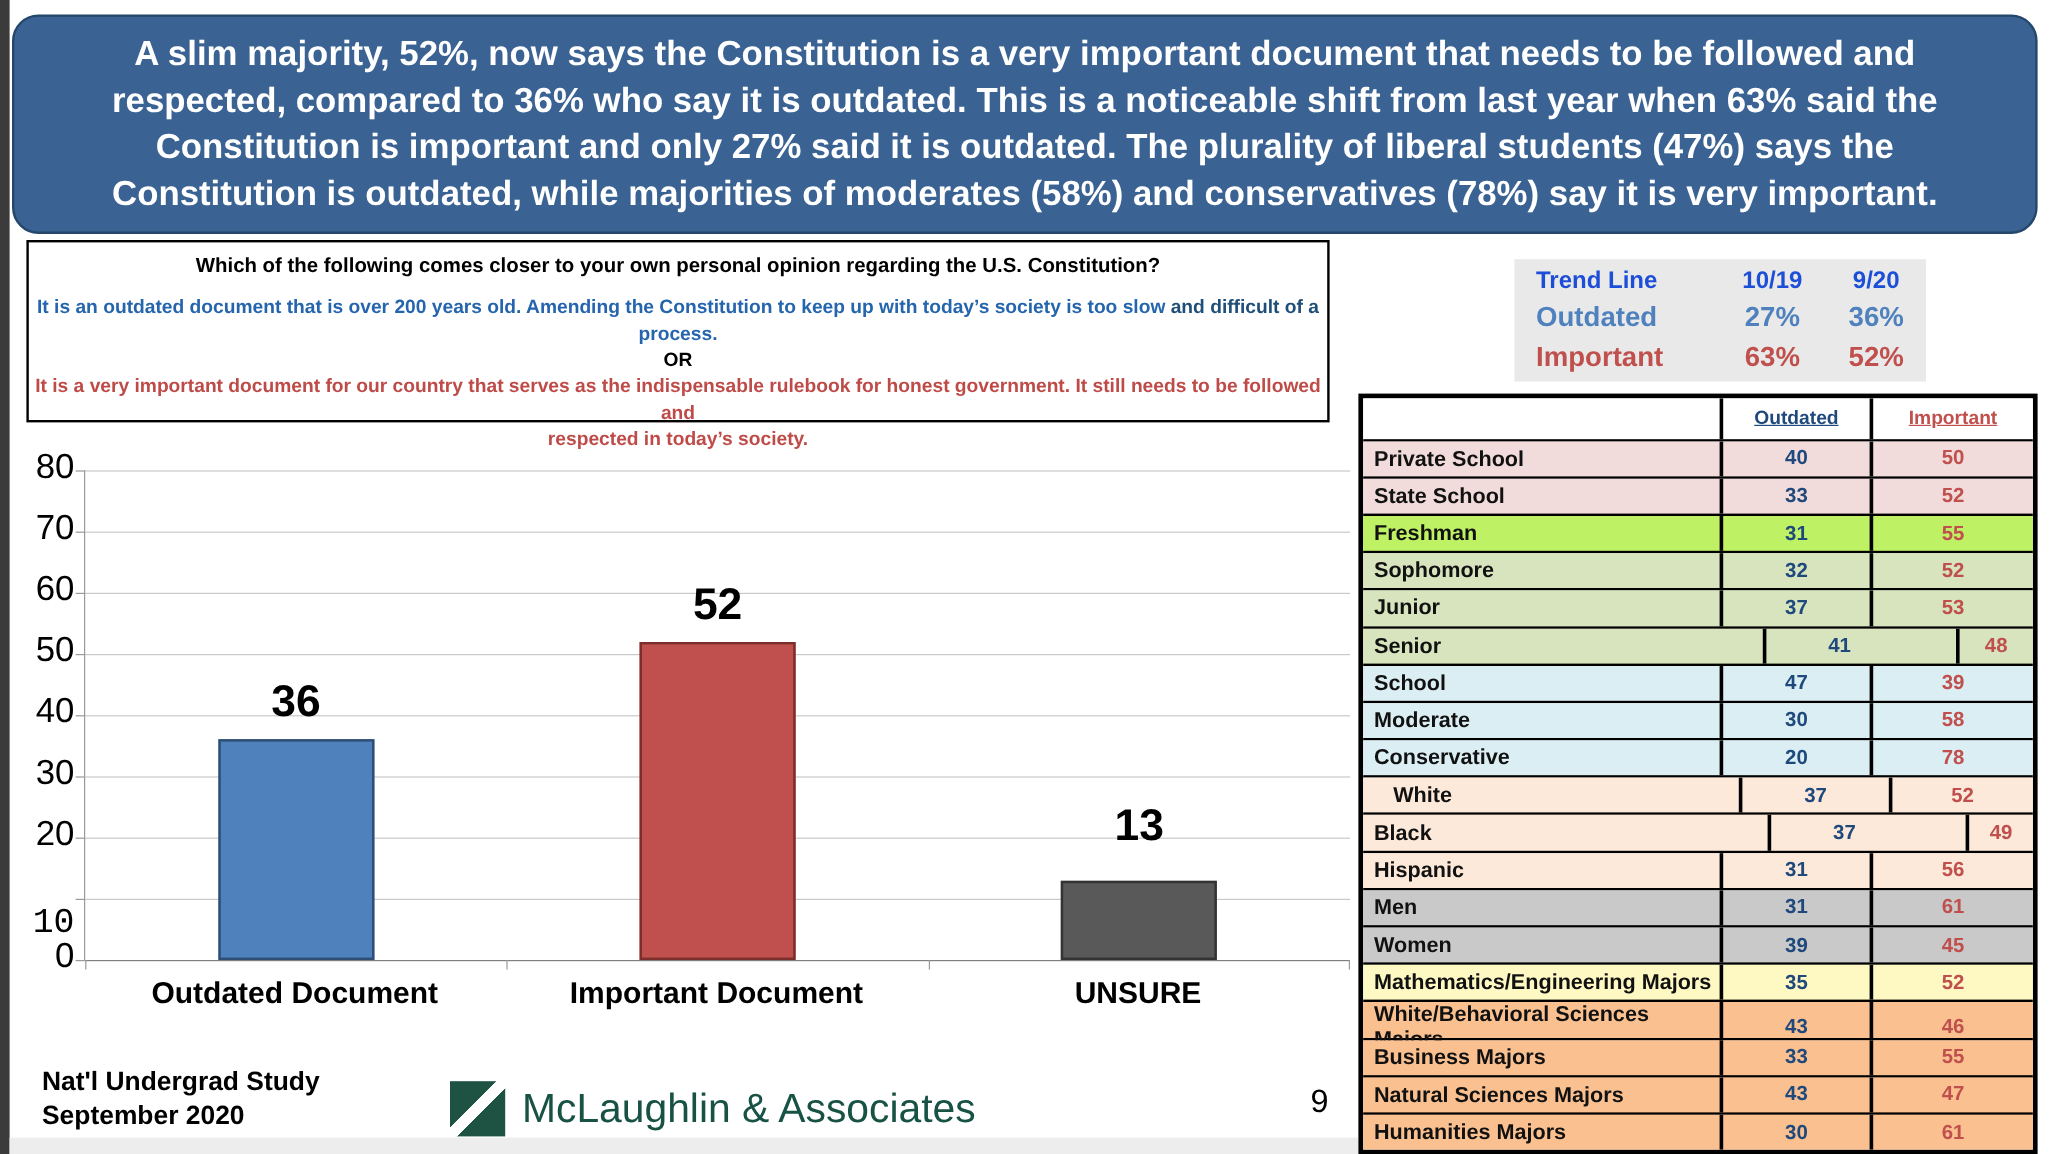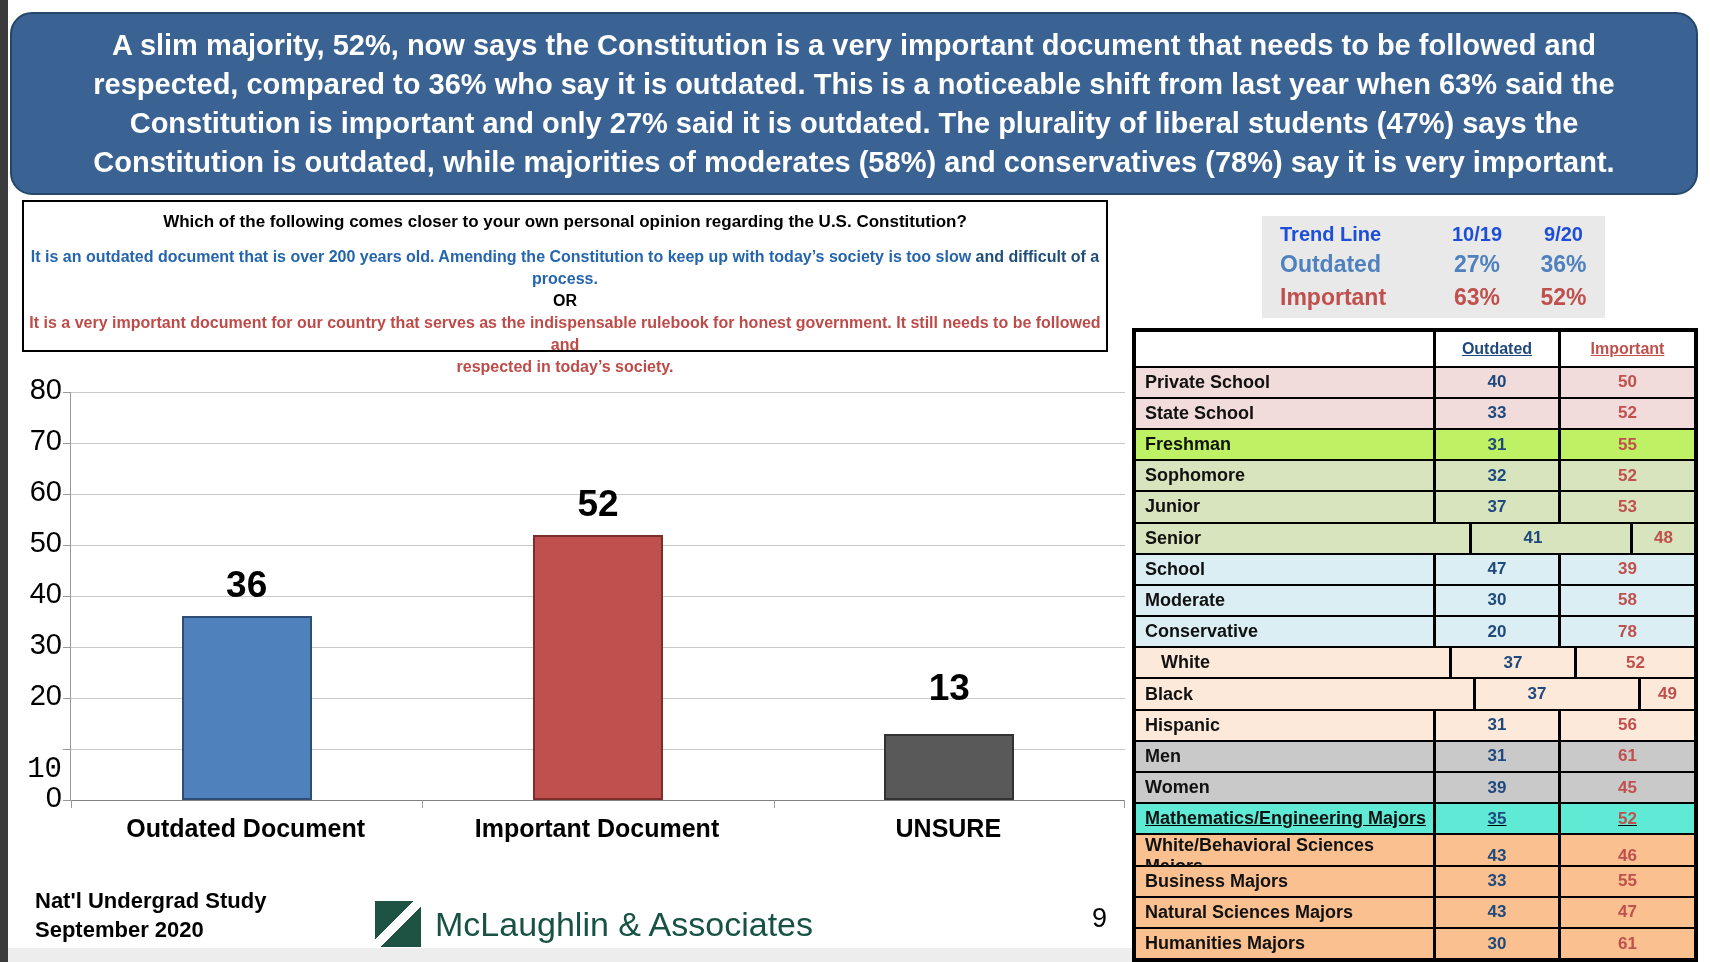--- a/index.html
+++ b/index.html
@@ -272,21 +272,21 @@
     <div class="drow" style="background: rgb(201, 201, 201);">
       <div class="dcell dlabel">Men</div>
       <div class="dcell dval out">31</div>
       <div class="dcell dval imp">61</div>
     </div>
     <div class="drow" style="background: rgb(201, 201, 201);">
       <div class="dcell dlabel">Women</div>
       <div class="dcell dval out">39</div>
       <div class="dcell dval imp">45</div>
     </div>
-    <div class="drow" style="background: #5eead4; text-decoration: underline;">
+    <div class="drow" style="background: #fef9c3;">
       <div class="dcell dlabel">Mathematics/Engineering Majors</div>
       <div class="dcell dval out">35</div>
       <div class="dcell dval imp">52</div>
     </div>
     <div class="drow" style="background: rgb(250, 192, 144);">
       <div class="dcell dlabel">White/Behavioral Sciences Majors</div>
       <div class="dcell dval out">43</div>
       <div class="dcell dval imp">46</div>
     </div>
     <div class="drow" style="background: rgb(250, 192, 144);">

